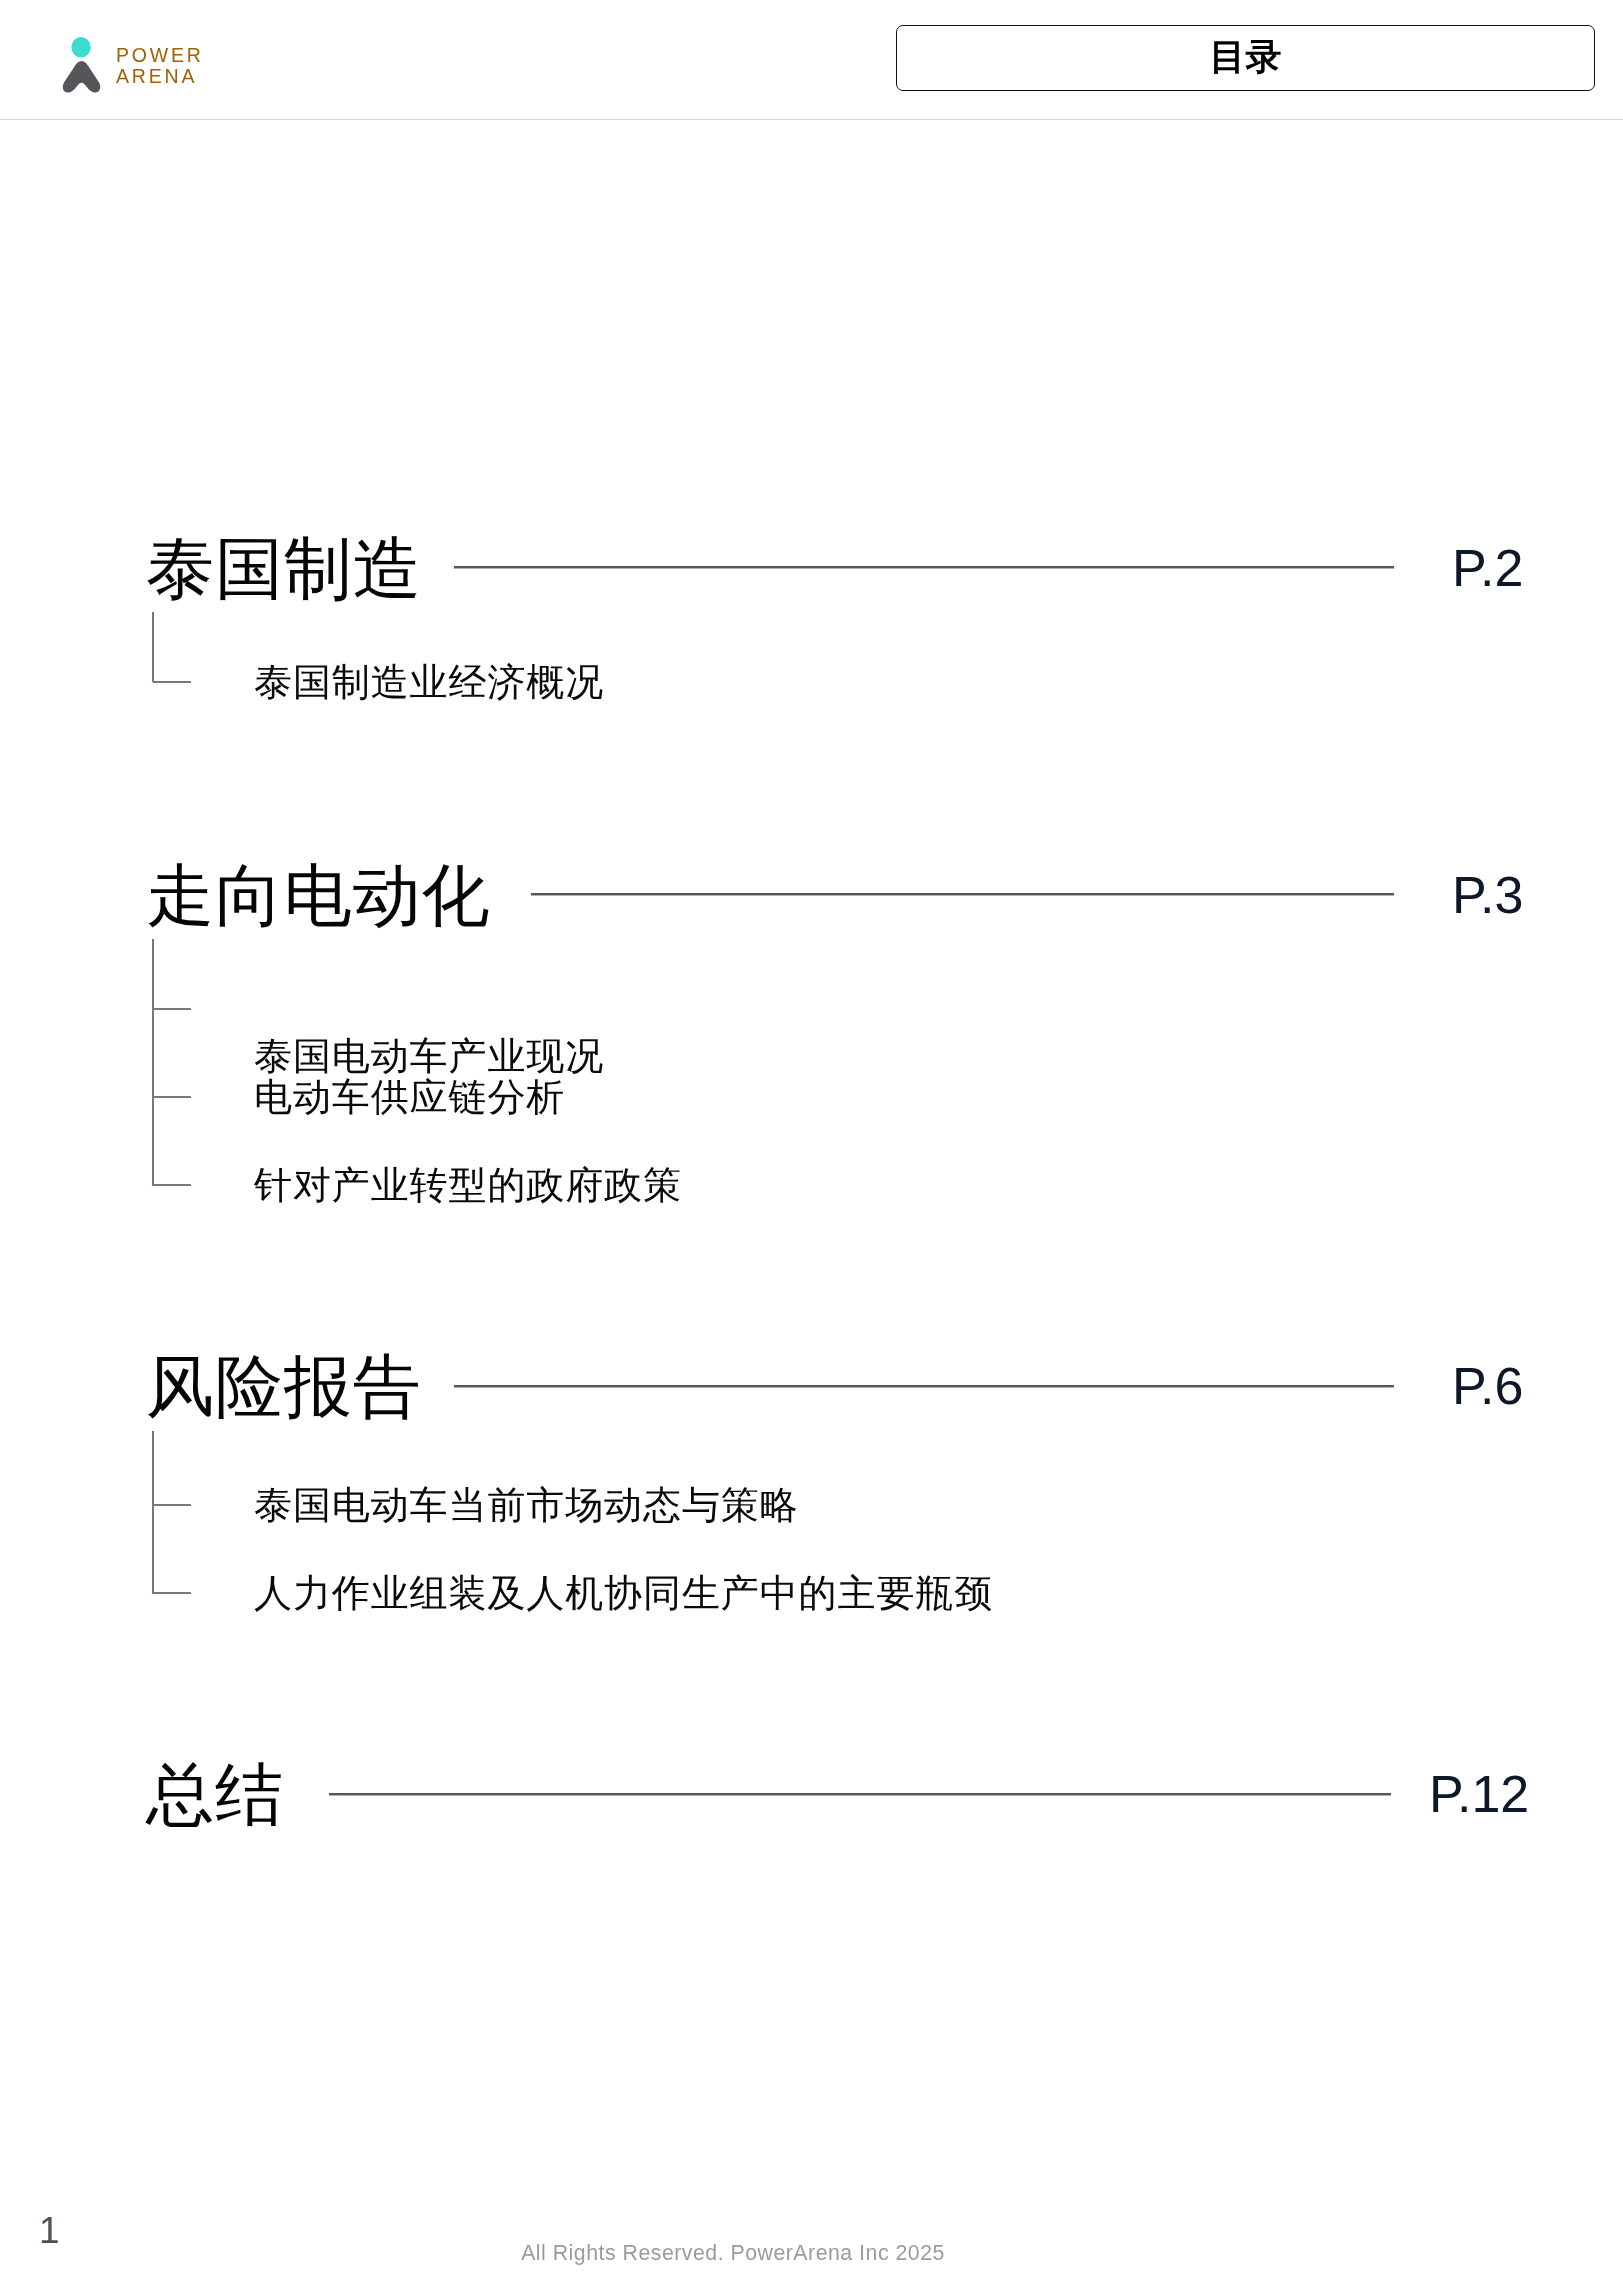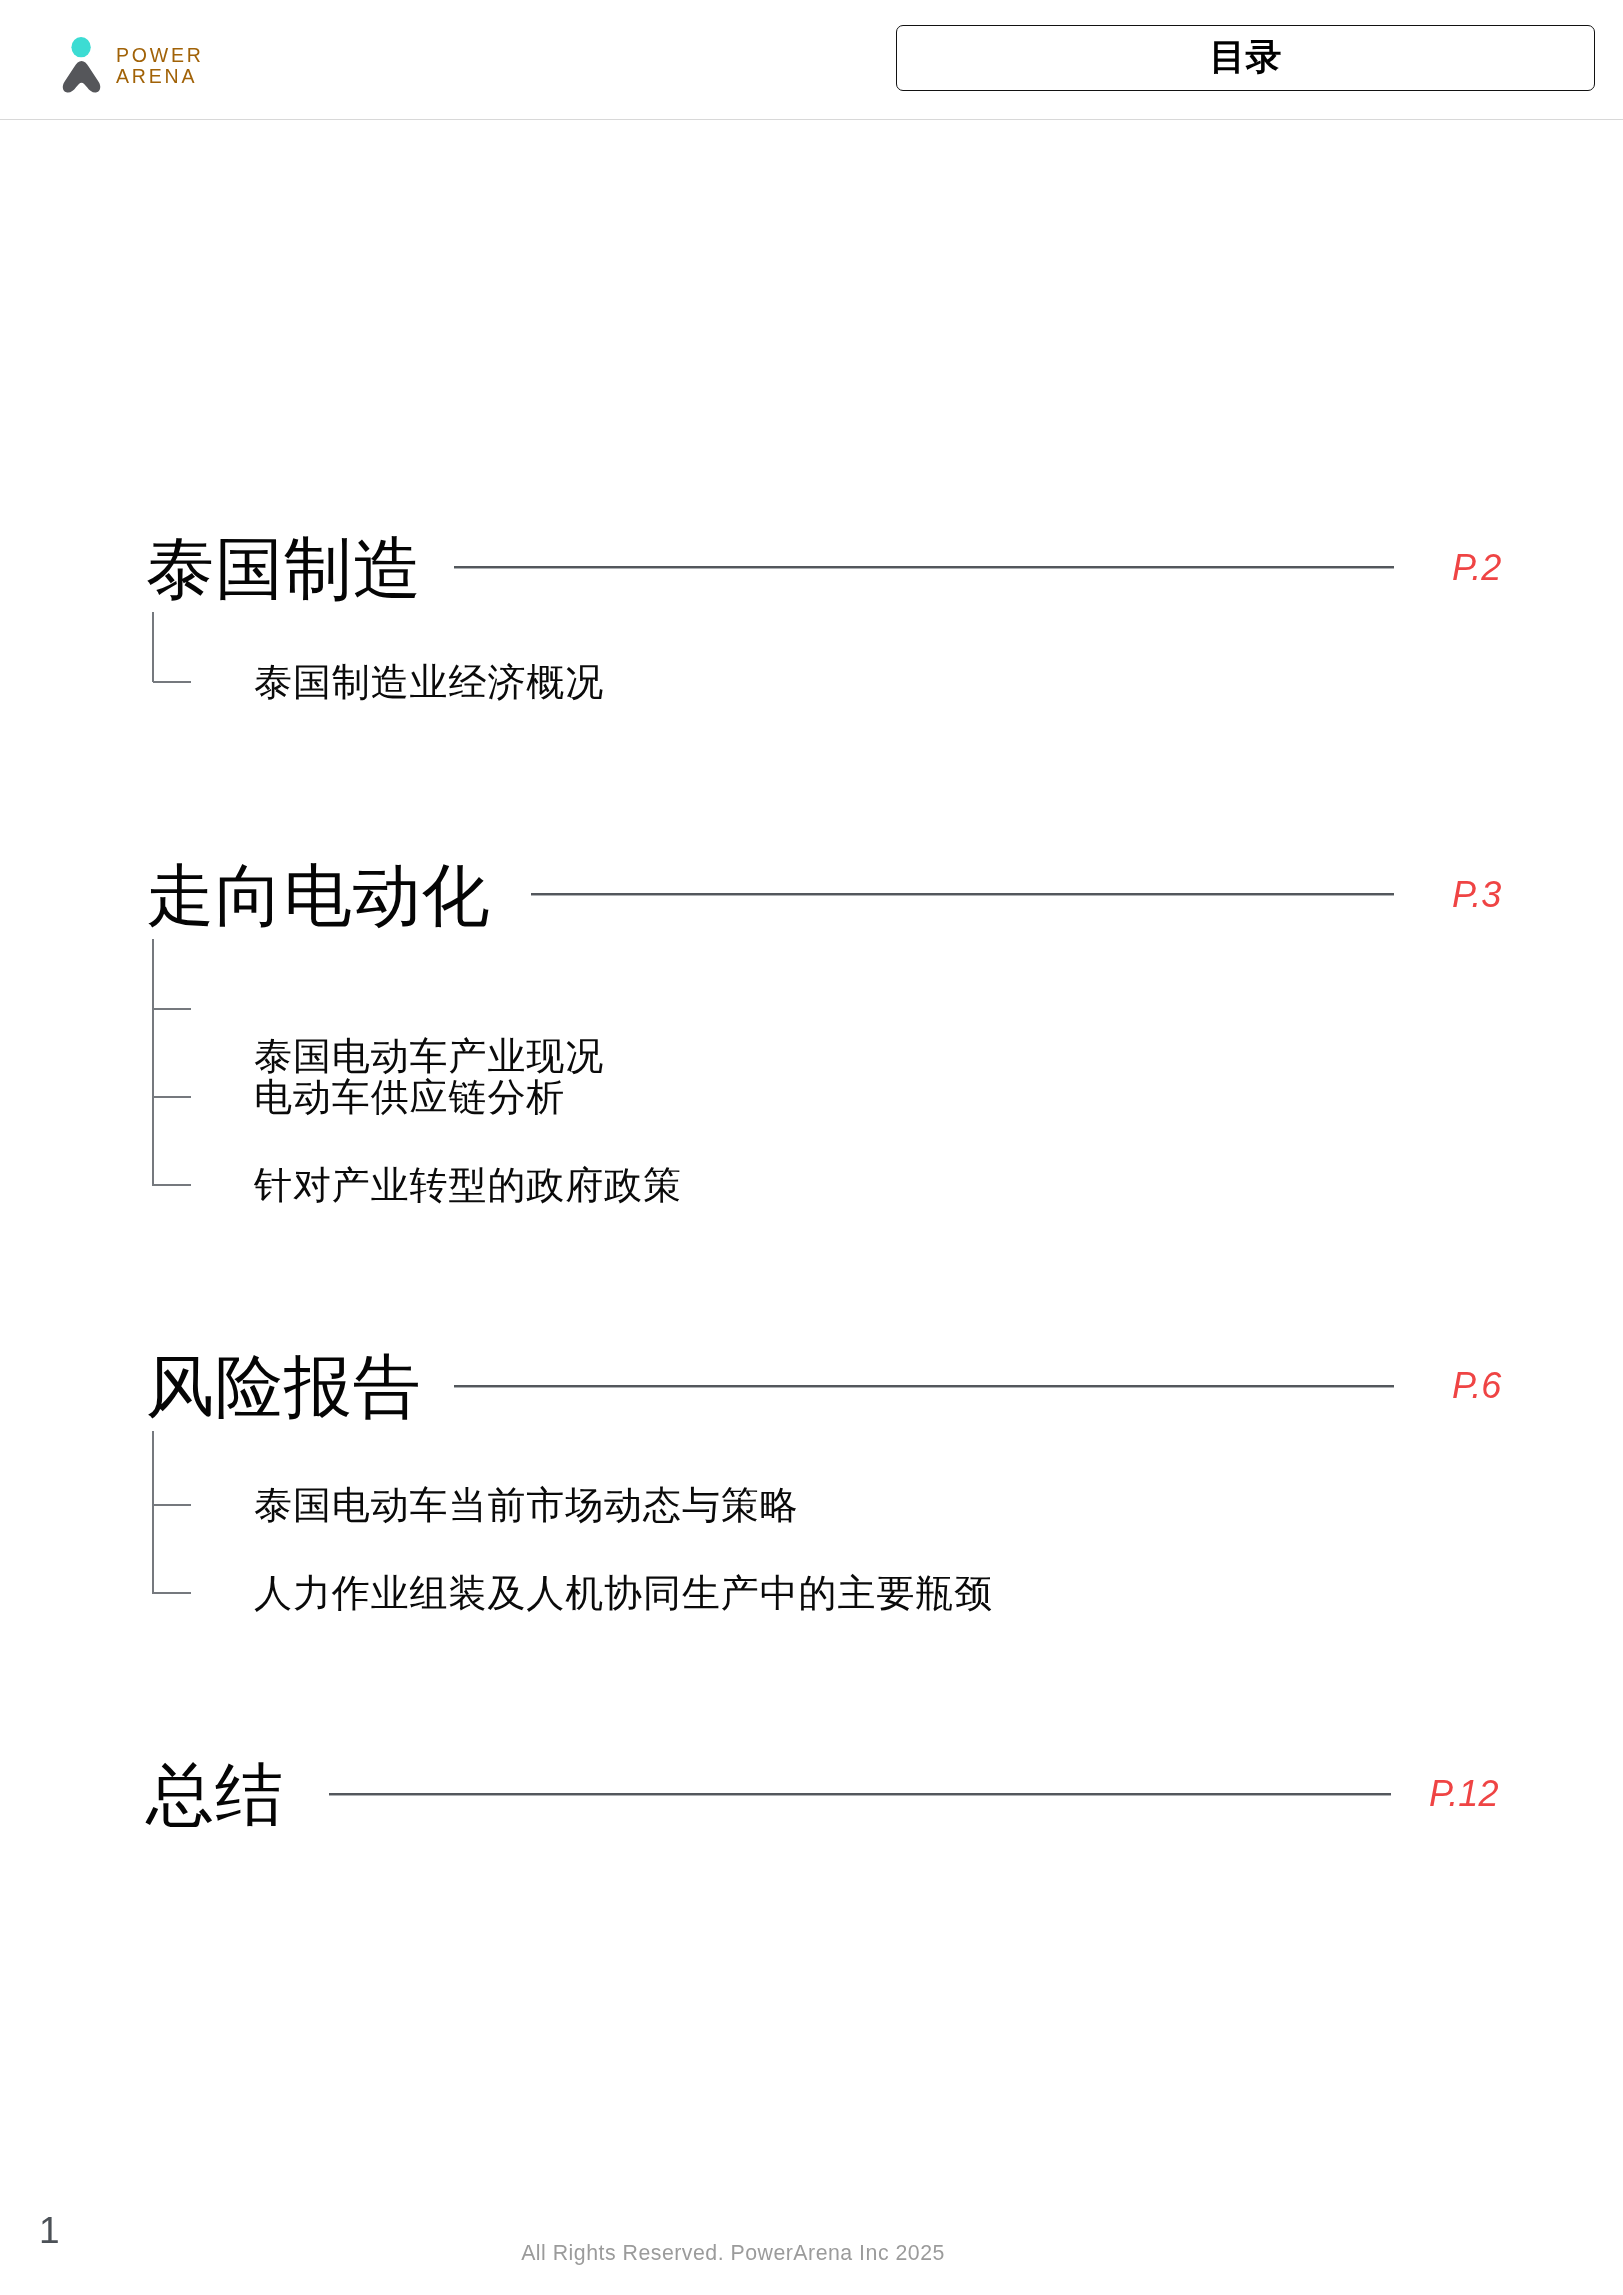--- a/index.html
+++ b/index.html
@@ -14,22 +14,22 @@
   .toc-btn { left:896px; top:24.6px; width:699px; height:66px;
     border:1.9px solid #121212; border-radius:7px; display:flex;
     align-items:center; justify-content:center;
     font-size:36px; font-weight:700; color:#000; background:#fff; }
   .header-divider { left:0; top:119px; width:1623px; height:1.4px; background:#d8d8d8; }
 
   
   .sec-title { left:114px; height:93px; line-height:93px; font-size:68px;
     font-weight:400; color:#050505; letter-spacing:0.9px; white-space:nowrap;margin-left:32px; }
   .rule { height:3.2px; background:#53575c; border-bottom:1.4px solid #aeb1b4; }
-  .page-ref { height:46px; line-height:46px; font-size:36px; color:#ef4444;
-    white-space:nowrap;font-style:italic; }
+  .page-ref { height:46px; line-height:46px; font-size:52px; color:#0f172a;
+    white-space:nowrap; }
   .vline { left:152px; width:1.9px; background:#75797e; }
   .tick { left:153px; width:38px; height:2.3px; background:#75797e; }
   .sub-item { left:254px; height:56px; line-height:56px; font-size:38px;
     color:#0a0a0a; letter-spacing:0.9px; white-space:nowrap; }
 
   
   .s1-title { top:522px; }
   .s1-rule  { left:454px; top:566px; width:940px; }
   .s1-page  { left:1452px; top:545px; }
   .s1-vline { top:612px; height:70px; }

